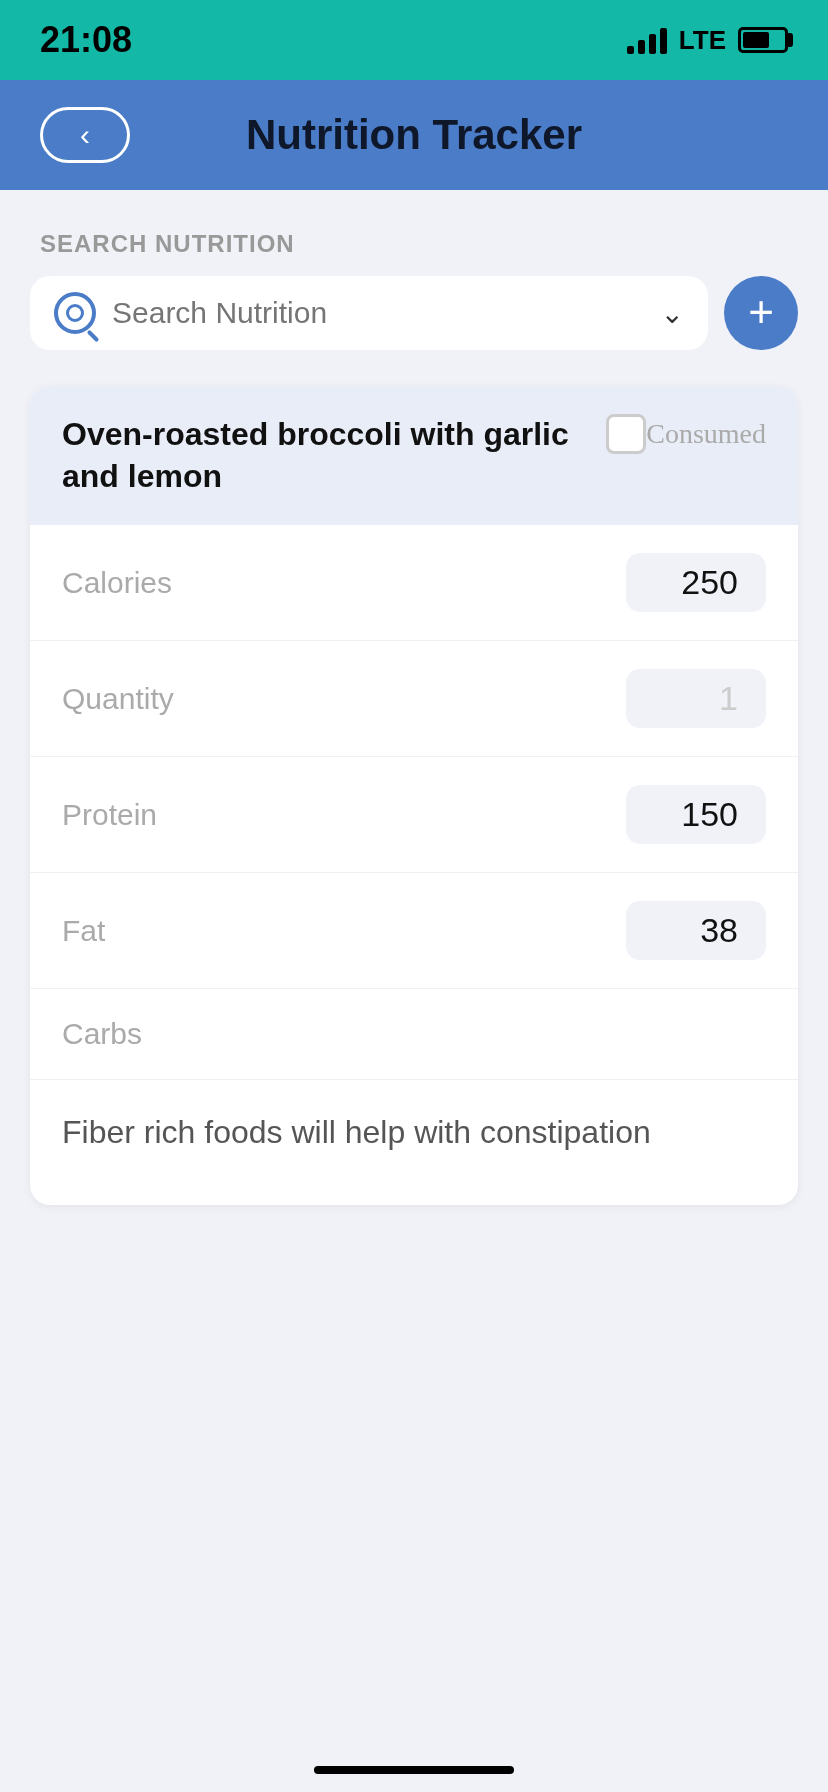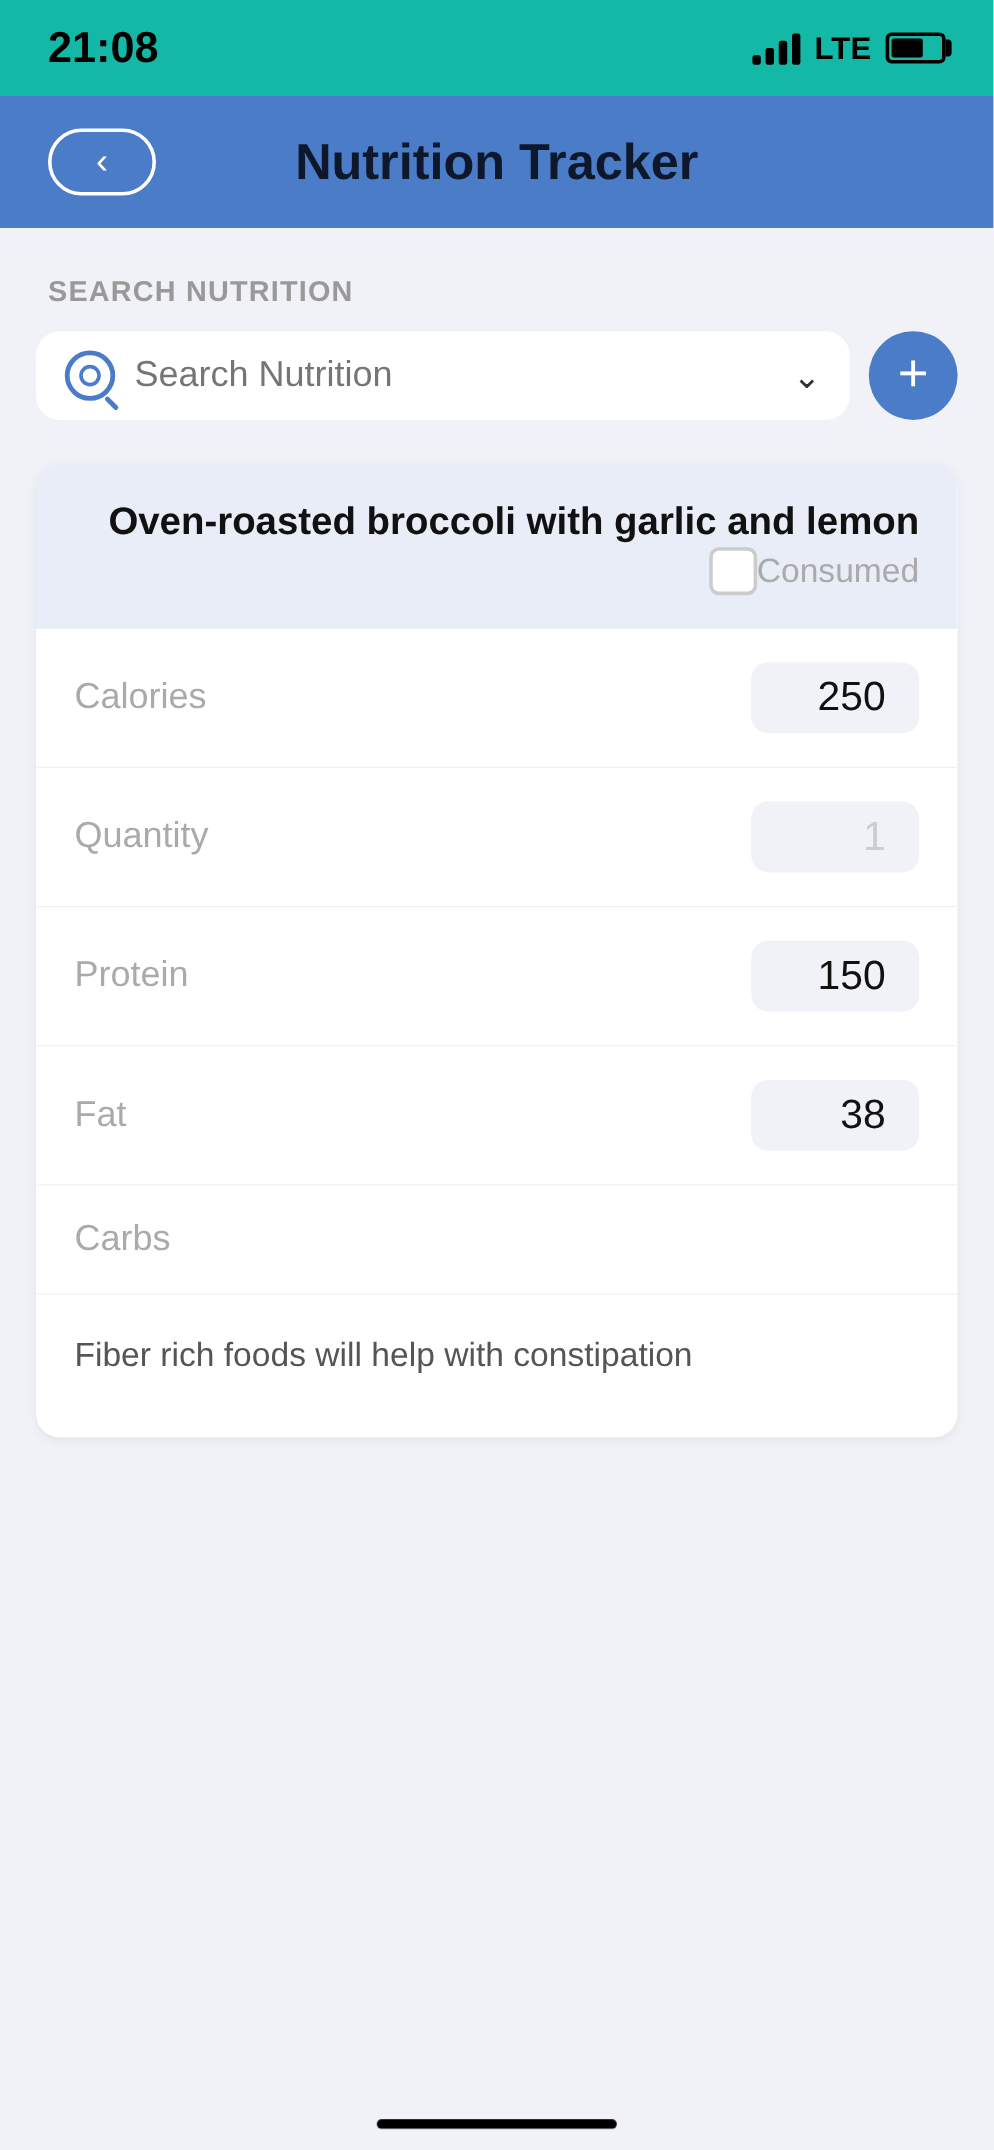--- a/index.html
+++ b/index.html
@@ -231,38 +231,38 @@
       background: #fff;
       border-radius: 20px;
       overflow: hidden;
       box-shadow: 0 2px 8px rgba(0,0,0,0.06);
     }
 
     .food-header {
       background: #e8edf7;
       padding: 28px 32px;
       display: flex;
-      align-items: flex-end;
+      align-items: flex-start;
       justify-content: space-between;
-      flex-direction: column;
     }
 
     .food-name {
       font-size: 32px;
       font-weight: 700;
       color: #111;
       flex: 1;
       line-height: 1.3;
     }
 
     .consumed-section {
       display: flex;
       align-items: center;
       flex-shrink: 0;
       margin-left: 32px;
+      font-family: Liberation Serif, serif;
     }
 
     .consumed-checkbox {
       width: 40px;
       height: 40px;
       border: 3px solid #ccc;
       border-radius: 8px;
       background: #fff;
       cursor: pointer;
       flex-shrink: 0;
@@ -302,21 +302,21 @@
     }
 
     .nutrition-value.light {
       color: #ccc;
       font-weight: 400;
     }
 
     
     .food-note {
       padding: 30px 32px 50px;
-      font-size: 28px;
+      font-size: 32px;
       color: #555;
       line-height: 1.4;
     }
 
     
     .home-indicator {
       position: fixed;
       bottom: 18px;
       left: 50%;
       transform: translateX(-50%);

